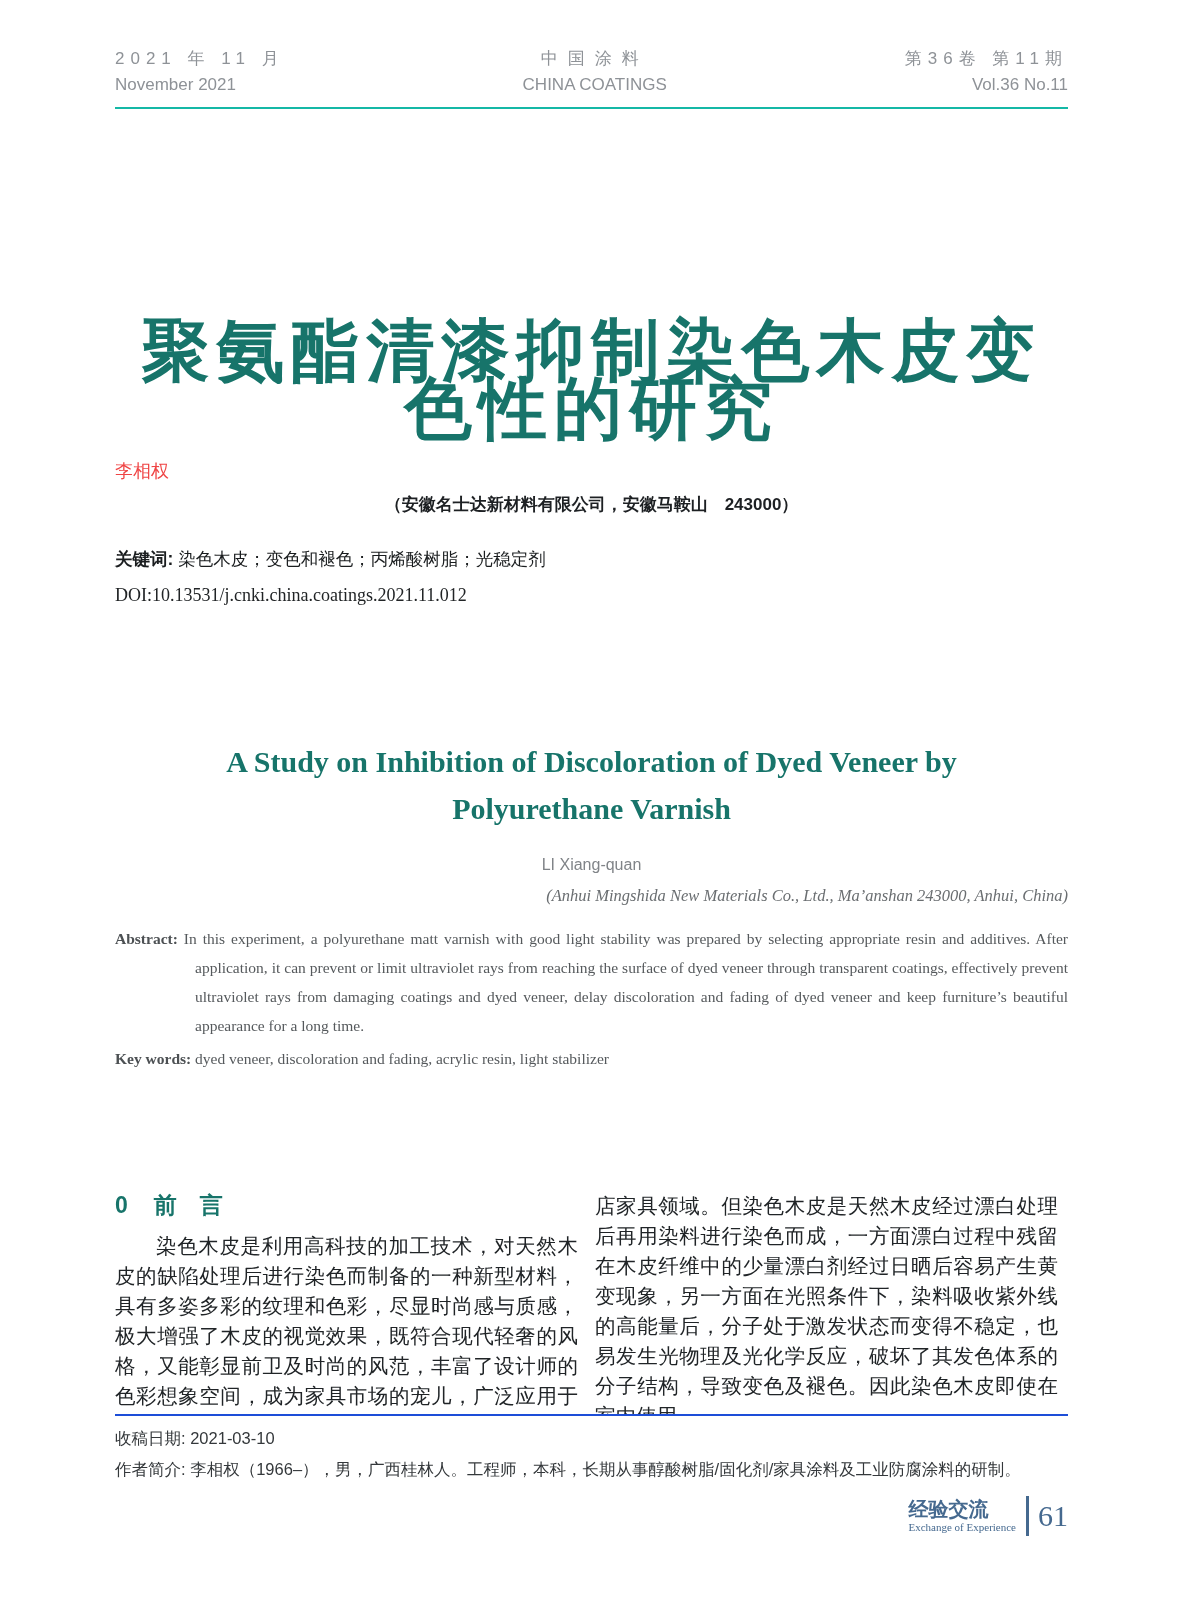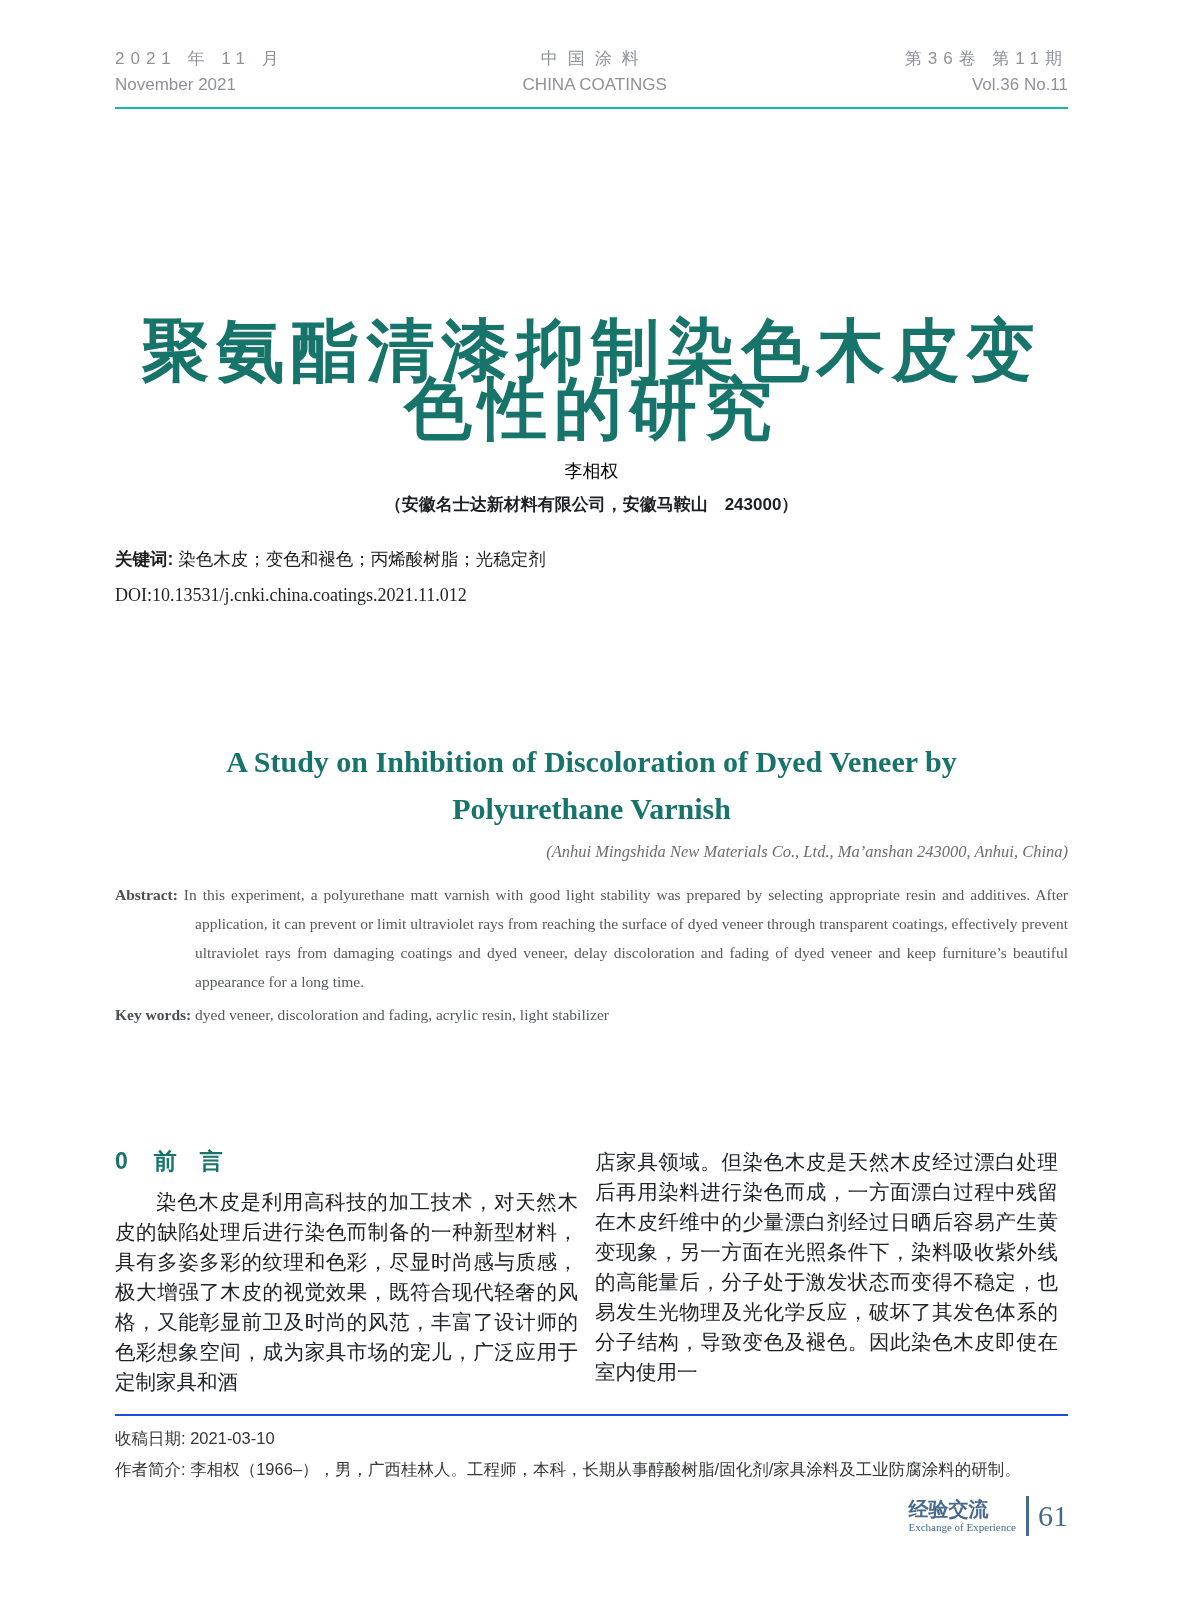--- a/index.html
+++ b/index.html
@@ -26,21 +26,21 @@
   .jheader .col-r { text-align: right; }
   .jheader .cn { letter-spacing: 6px; }
   .jheader .col-c .cn { letter-spacing: 10px; }
 
   
   .title-cn {
     margin-top: 212px; text-align: center;
     color: #17746a; font-size: 68px; font-weight: 700;
     letter-spacing: 7px; line-height: 58px;
   }
-  .author-cn { margin-top: 22px; text-align: center; font-size: 18px; line-height: 24px; color: #000000; }
+  .author-cn { margin-top: 22px; text-align: left; font-size: 18px; line-height: 24px; color: #ef4444; }
   .affil-cn  { margin-top: 10px; text-align: center; font-size: 17px; font-weight: 700; line-height: 24px; color: #1d2023; }
 
   
   .meta-cn { margin-top: 28px; font-size: 17.5px; line-height: 29px; color: #1a1d1f; }
   .meta-cn .lbl { font-weight: 700; }
   .hang-cn { padding-left: 70px; text-indent: -70px; text-align: justify; }
   .kw-cn { margin-top: 0; }
   .clc-row { display: flex; justify-content: space-between; margin-top: 6px; font-weight: 700; }
   .clc-row sup { font-size: 11px; }
   .doi-row { margin-top: 7px; font-family: "Liberation Serif", serif; font-weight: 400; font-size: 18px; color: #212426; }
@@ -113,20 +113,21 @@
     <h1 class="title-cn">聚氨酯清漆抑制染色木皮变色性的研究</h1>
     <div class="author-cn">李相权</div>
     <div class="affil-cn">（安徽名士达新材料有限公司，安徽马鞍山　243000）</div>
 
     <div class="meta-cn">
       <p class="kw-cn"><span class="lbl">关键词:</span> <span>染色木皮；变色和褪色；丙烯酸树脂；光稳定剂</span></p>
       <div class="doi-row">DOI:10.13531/j.cnki.china.coatings.2021.11.012</div>
     </div>
 
     <h2 class="title-en">A Study on Inhibition of Discoloration of Dyed Veneer by Polyurethane Varnish</h2>
+    <div class="author-en">LI Xiang-quan</div>
     <div class="affil-en">(Anhui Mingshida New Materials Co., Ltd., Ma’anshan 243000, Anhui, China)</div>
 
     <div class="meta-en">
       <p class="hang-en"><span class="lbl">Abstract:</span> <span>In this experiment, a polyurethane matt varnish with good light stability was prepared by selecting appropriate resin and additives. After application, it can prevent or limit ultraviolet rays from reaching the surface of dyed veneer through transparent coatings, effectively prevent ultraviolet rays from damaging coatings and dyed veneer, delay discoloration and fading of dyed veneer and keep furniture’s beautiful appearance for a long time.</span></p>
       <p class="kw-en"><span class="lbl">Key words:</span> <span>dyed veneer, discoloration and fading, acrylic resin, light stabilizer</span></p>
     </div>
 
     <div class="body-cols">
       <div class="col">
         <div class="sec-head"><span class="num">0</span><span>前　言</span></div>

